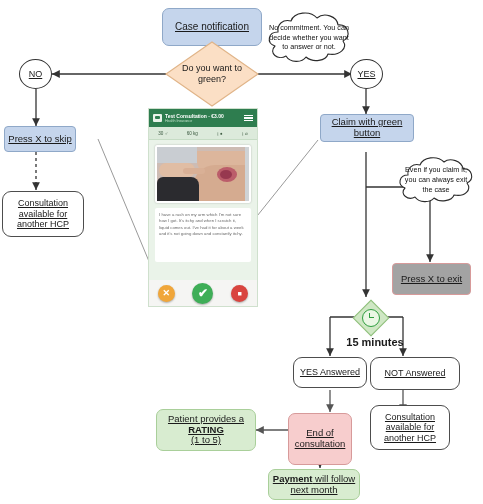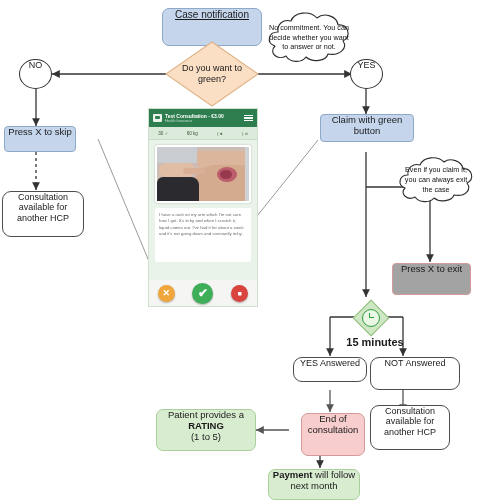--- a/index.html
+++ b/index.html
@@ -1,22 +1,22 @@
 <!DOCTYPE html>
 <html><head>
 <meta charset="utf-8">
 <style>
   html,body{margin:0;padding:0;background:#ffffff;}
   body{width:483px;height:504px;position:relative;overflow:hidden;
        font-family:"Liberation Sans", sans-serif;color:#1a1a1a;}
   #stage{position:absolute;inset:0;width:483px;height:504px;}
   svg#wires{position:absolute;left:0;top:0;width:483px;height:504px;pointer-events:none;}
 
-  .node{position:absolute;box-sizing:border-box;display:flex;align-items:flex-start;
-        justify-content:center;text-align:center;line-height:1.15;}
+  .node{position:absolute;box-sizing:border-box;display:flex;align-items:center;
+        justify-content:center;text-align:center;line-height:1.15;text-decoration:underline;}
   .nodetext{display:block;width:100%;}
 
   
   .blue{background:#c5d5ec;border:1px solid #8fa8c8;border-radius:4px;font-size:9.5px;}
   .blue-round{background:#c5d5ec;border:1px solid #8fa8c8;border-radius:7px;font-size:10px;}
   
   .white-round{background:#ffffff;border:1.3px solid #4d4d4d;border-radius:9px;font-size:9px;}
   
   .pink{background:#a3a3a3;border:1px solid #d79a9a;border-radius:4px;font-size:9.5px;}
   .pink-round{background:#f7cdcd;border:1px solid #d79a9a;border-radius:7px;font-size:9.5px;}
@@ -156,29 +156,29 @@
   <div class="node pink" style="left:392px;top:263px;width:79px;height:32px;">
     <span class="nodetext">Press X to exit</span>
   </div>
 
   <div id="clock-diamond">
     <div class="dm"></div>
     <div class="cl"></div>
   </div>
   <div id="mins">15 minutes</div>
 
-  <div class="node white-round" style="left:293px;top:357px;width:74px;height:25px;">
+  <div class="node white-round" style="left:293px;top:357px;width:74px;height:31px;">
     <span class="nodetext">YES Answered</span>
   </div>
 
   <div class="node white-round" style="left:370px;top:357px;width:90px;height:33px;">
     <span class="nodetext">NOT Answered</span>
   </div>
 
-  <div class="node pink-round" style="left:301px;top:413px;width:64px;height:43px;">
+  <div class="node pink-round" style="left:288px;top:413px;width:64px;height:52px;">
     <span class="nodetext">End of consultation</span>
   </div>
 
   <div class="node white-round" style="left:370px;top:405px;width:80px;height:45px;">
     <span class="nodetext">Consultation available for another HCP</span>
   </div>
 
   <div class="node green" style="left:156px;top:409px;width:100px;height:42px;">
     <span class="nodetext">
       <span>Patient provides a</span><br>

